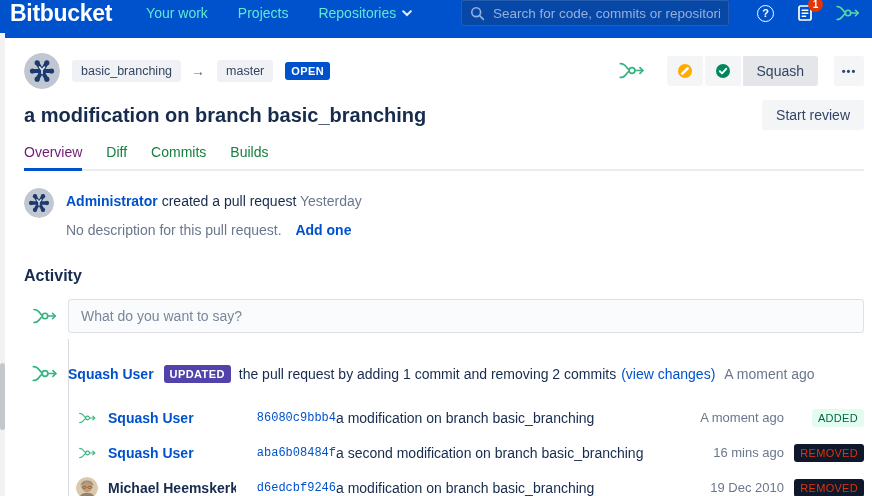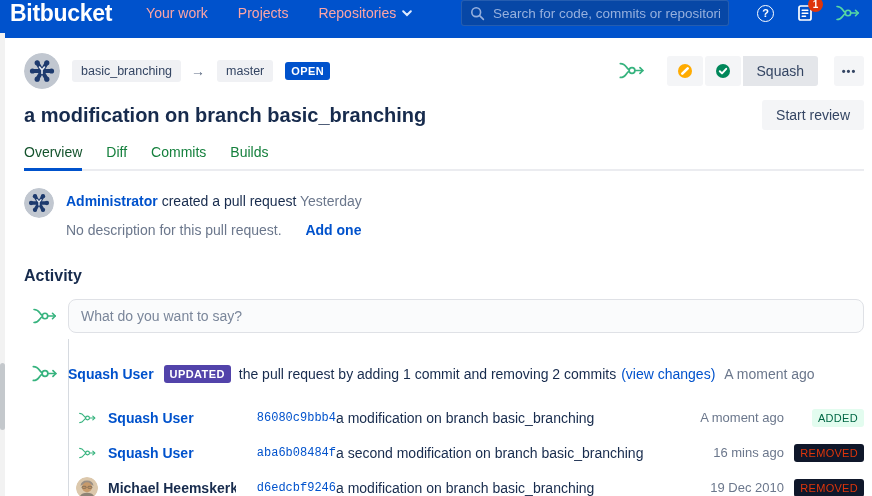--- a/index.html
+++ b/index.html
@@ -3,21 +3,21 @@
 <meta charset="utf-8">
 <style>
   * { margin:0; padding:0; box-sizing:border-box; }
   html,body { width:872px; height:496px; overflow:hidden; background:#fff;
     font-family:"Liberation Sans", sans-serif; color:#172B4D; }
 
   
   .navbar { height:38px; background:#0052CC; display:flex; align-items:center;
     padding:0 12px 12px 10px; color:#fff; }
   .logo { font-size:23px; font-weight:600; letter-spacing:-0.3px; margin-right:34px; cursor:pointer; }
-  .nav-item { font-size:14px; color:#fca5a5; margin-right:30px; cursor:pointer;
+  .nav-item { font-size:14px; color:#5eead4; margin-right:30px; cursor:pointer;
     display:flex; align-items:center; gap:6px; white-space:nowrap; }
   .nav-spacer { flex:1; }
   .nav-search { width:268px; height:26px; background:#0747A6; border:1px solid rgba(255,255,255,0.12);
     border-radius:3px; display:flex; align-items:center; padding:0 8px; margin-right:28px; }
   .nav-search input { background:transparent; border:none; outline:none; color:#fff;
     font-size:13.5px; width:100%; font-family:"Liberation Sans",sans-serif; }
   .nav-search input::placeholder { color:#96B0DE; }
   .nav-icon { margin-left:22px; cursor:pointer; position:relative; display:flex; align-items:center; }
   .help-circle { width:17px; height:17px; border:1.7px solid #fff; border-radius:50%;
     display:flex; align-items:center; justify-content:center; }
@@ -58,39 +58,39 @@
     letter-spacing:1px; font-size:11px; border:none; cursor:pointer; }
   .btn-more::before { content:"•••"; }
 
   .title-row { display:flex; align-items:center; justify-content:space-between; margin-top:10px; }
   .page-title { font-size:20px; font-weight:700; color:#172B4D; }
   .btn-start-review { background:#F4F5F7; border-radius:3px; }
 
   .tabs { display:flex; margin-top:14px; border-bottom:2px solid #EBECF0; }
   .tab { font-size:14px; color:#15803d; padding:0 0 8px 0; margin-right:24px; cursor:pointer;
     border-bottom:3px solid transparent; margin-bottom:-2px; }
-  .tab.active { color:#14532d; border-bottom-color:#0052CC; }
+  .tab.active { color:#701a75; border-bottom-color:#0052CC; }
 
   .event-row { display:flex; margin-top:17px; }
   .avatar-sm { width:30px; height:30px; border-radius:50%; overflow:hidden; flex:none; }
   .event-body { margin-left:12px; font-size:14px; padding-top:5px; }
   .link { color:#0052CC; cursor:pointer; text-decoration:none; }
   .b { font-weight:700; }
   .muted { color:#6B778C; }
   .event-line2 { margin-top:13px; font-size:14px; }
-  .event-line2 .link { margin-left:20px; }
+  .event-line2 .link { margin-left:10px; }
 
   .activity-h { font-size:16px; font-weight:700; margin-top:29px; }
 
   .feed { position:relative; margin-top:14px; }
   .feed-line { position:absolute; left:44px; top:40px; bottom:-4px; width:1px; background:#D6DAE0; }
 
   .comment-row { display:flex; align-items:center; position:relative; z-index:1; }
   .feed-icon { width:42px; flex:none; display:flex; justify-content:center; background:#fff; padding:4px 0; }
-  .comment-input { flex:1; height:34px; background:#FAFBFC; border:1px solid #DFE1E6; border-radius:8px;
+  .comment-input { flex:1; height:34px; background:#FAFBFC; border:1px solid #DFE1E6; border-radius:3px;
     font-size:14px; padding:0 12px; color:#be185d; font-family:"Liberation Sans",sans-serif;
     outline:none; margin-left:2px; }
   .comment-input::placeholder { color:#7A869A; }
 
   .update-row { display:flex; align-items:center; margin-top:28px; position:relative; z-index:1;
     font-size:14px; flex-wrap:nowrap; white-space:nowrap; }
   .badge-updated { background:#5243AA; color:#fff; font-size:11px; font-weight:700; letter-spacing:0.4px;
     padding:3px 6px; border-radius:3px; margin:0 8px 0 10px; }
   .update-row .user { margin-left:2px; }
   .update-row .time { margin-left:9px; }

